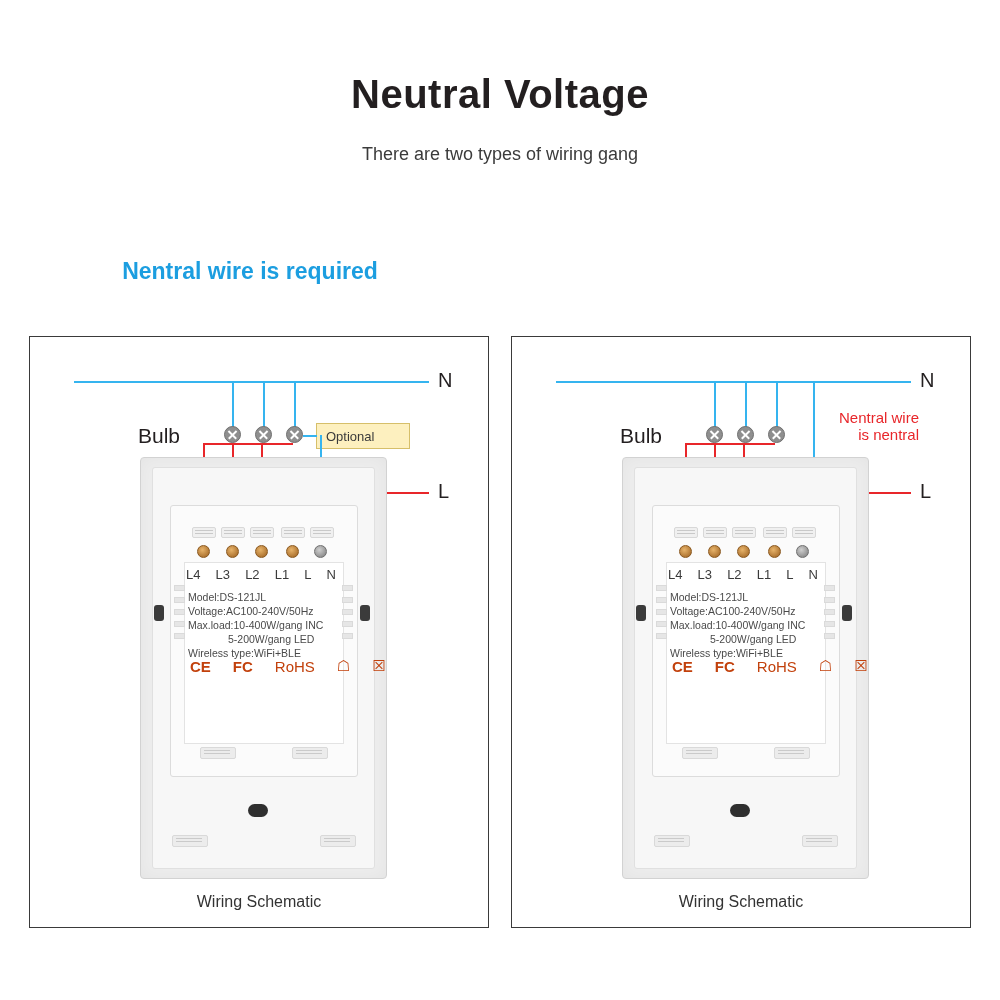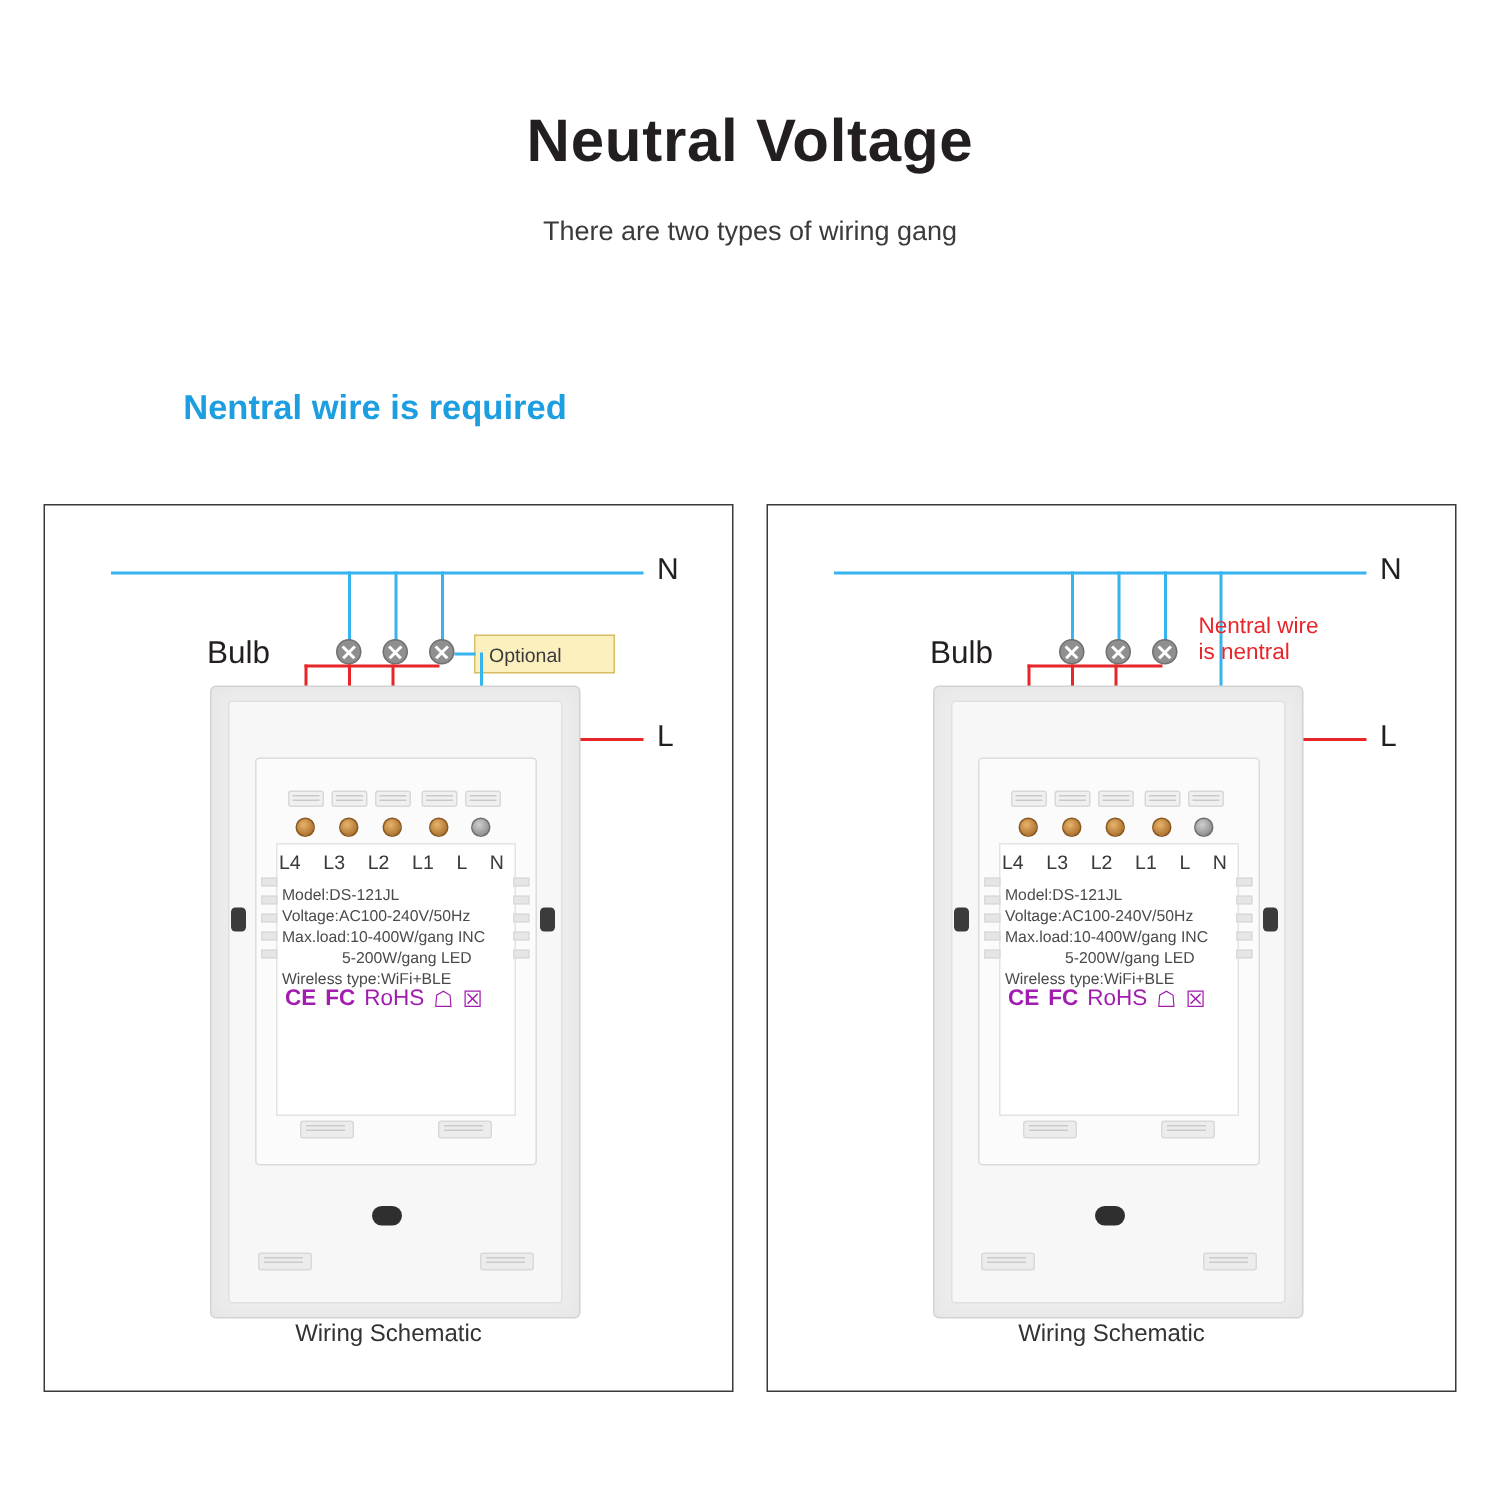--- a/index.html
+++ b/index.html
@@ -119,21 +119,21 @@
     font-size: 13px;
     color: #3b3b3b;
     padding: 5px 9px;
     box-sizing: border-box;
   }
   .neutral-note {
     position: absolute;
     font-size: 15px;
     color: #e8262a;
     line-height: 1.15;
-    text-align: left;
+    text-align: right;
   }
   
   .switch {
     position: absolute;
     left: 110px;
     top: 120px;
     width: 245px;
     height: 420px;
   }
   .plate-back {
@@ -209,24 +209,24 @@
     width: 150px;
     font-size: 10.5px;
     line-height: 14px;
     color: #4a4a4a;
   }
   .certs {
     position: absolute;
     left: 50px; top: 200px;
     width: 145px;
     font-size: 15px;
-    color: #a21caf;
+    color: #c2410c;
     display: flex;
-    align-items: flex-start;
-    gap: 6px;
+    align-items: center;
+    gap: 22px;
     font-weight: bold;
   }
   .certs .rohs { font-size: 15px; font-weight: normal; }
   .sidevent {
     position: absolute;
     width: 9px; height: 4px;
     background: #e6e6e6;
     border: 1px solid #dadada;
   }
   .btn-slot {
@@ -258,21 +258,21 @@
     box-shadow: 0 3px 0 #cacaca;
   }
   .earpiece {
     position: absolute;
     width: 10px; height: 16px;
     background: #3b3b3b;
     border-radius: 3px;
   }
   .caption {
     position: absolute;
-    bottom: 28px;
+    bottom: 16px;
     left: 0;
     width: 100%;
     text-align: center;
     font-size: 16px;
     color: #333333;
   }
 </style>
 </head>
 <body>
 

